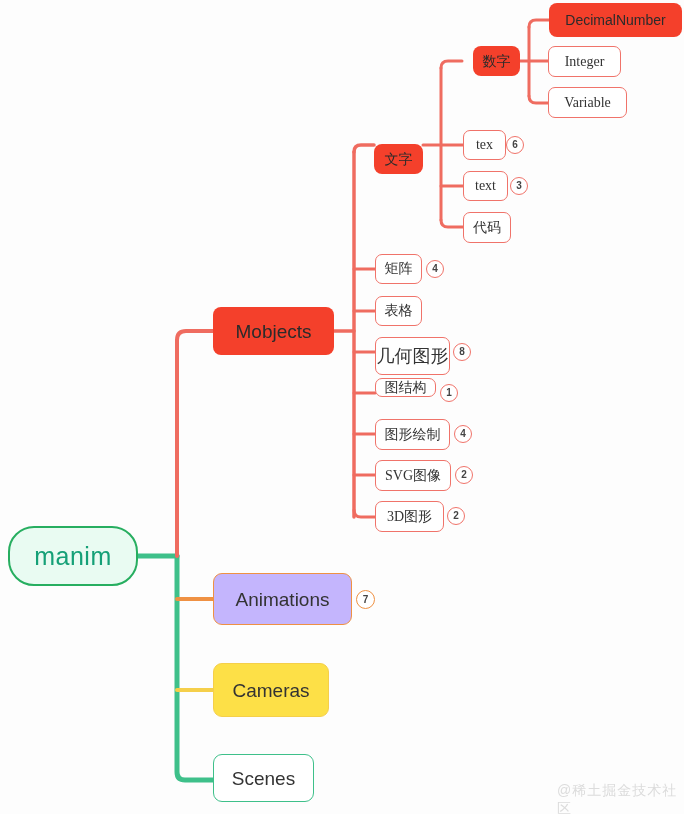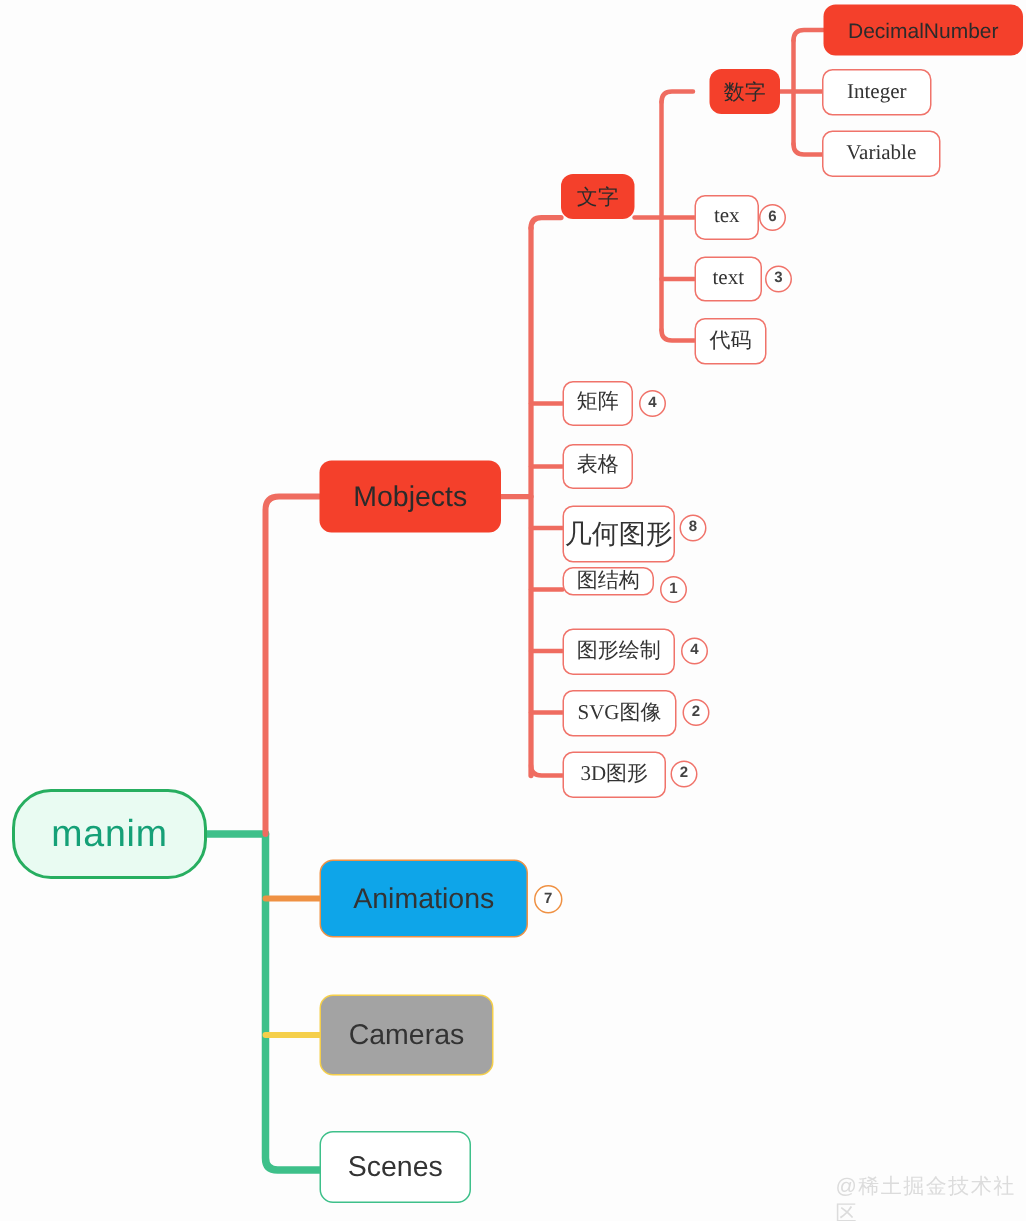--- a/index.html
+++ b/index.html
@@ -52,27 +52,27 @@
   }
   
   .n-out-red {
     background: #ffffff;
     border: 1.6px solid #f0736a;
     border-radius: 7px;
     color: #333333;
     font-family: Liberation Serif, serif;
   }
   .n-out-orange {
-    background: #0ea5e9;
+    background: #c4b5fd;
     border: 1.8px solid #ef9143;
     border-radius: 9px;
     color: #333333;
   }
   .n-out-yellow {
-    background: #a3a3a3;
+    background: #fde047;
     border: 1.8px solid #f5cf4a;
     border-radius: 9px;
     color: #333333;
   }
   .n-out-green {
     background: #ffffff;
     border: 1.8px solid #3ec08a;
     border-radius: 9px;
     color: #333333;
   }
@@ -152,21 +152,21 @@
   </svg>
 
   <div class="node n-root" style="left:8px; top:526px; width:130px; height:60px;">
     <span>manim</span>
   </div>
 
   <div class="node n-fill-red" style="left:213px; top:307px; width:121px; height:48px; font-size:19px;">
     <span>Mobjects</span>
   </div>
 
-  <div class="node n-fill-red" style="left:374px; top:116px; width:49px; height:30px; font-size:14px;">
+  <div class="node n-fill-red" style="left:374px; top:144px; width:49px; height:30px; font-size:14px;">
     <span>文字</span>
   </div>
 
   <div class="node n-fill-red" style="left:462px; top:46px; width:47px; height:30px; font-size:14px;margin-left:11px;">
     <span>数字</span>
   </div>
 
   <div class="node n-fill-red" style="left:549px; top:3px; width:133px; height:34px; font-size:14px;">
     <span>DecimalNumber</span>
   </div>

